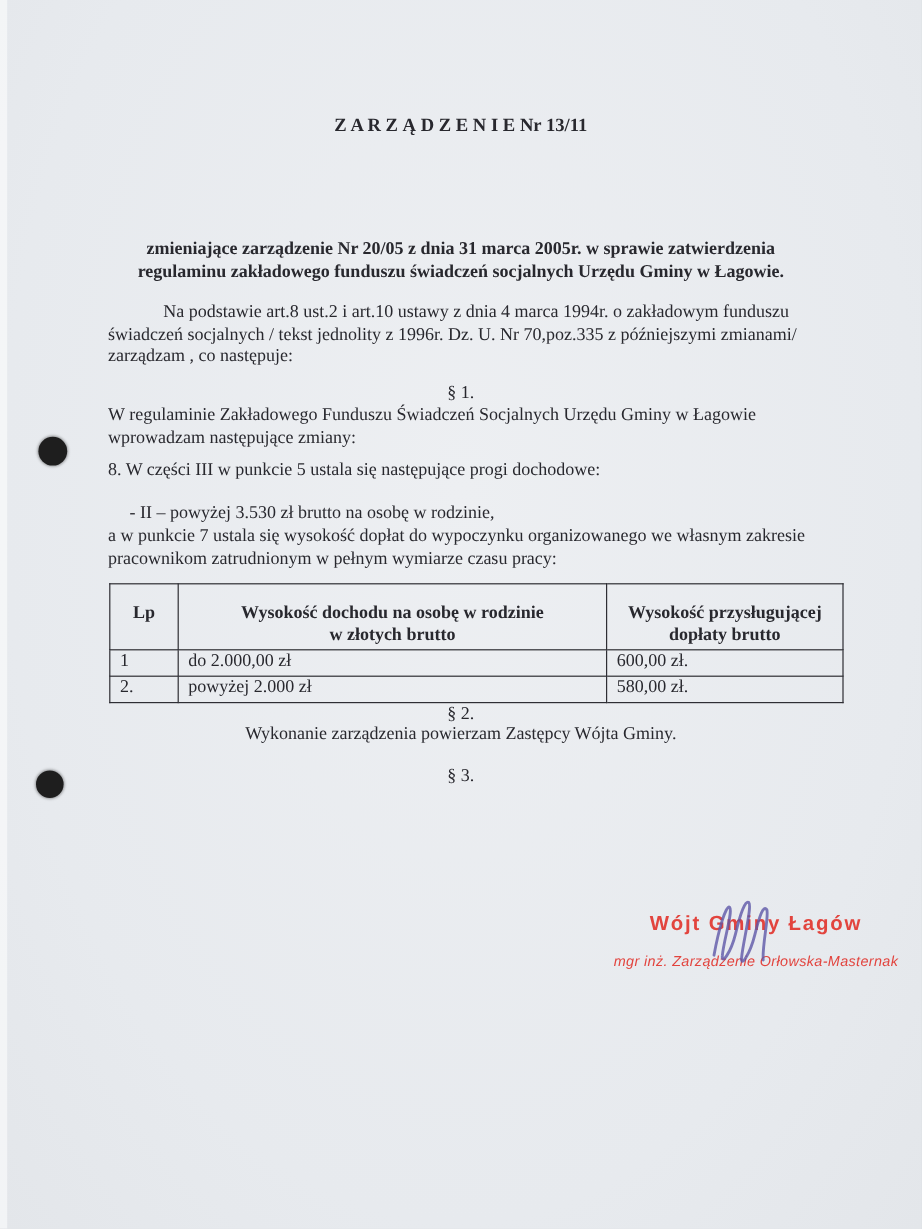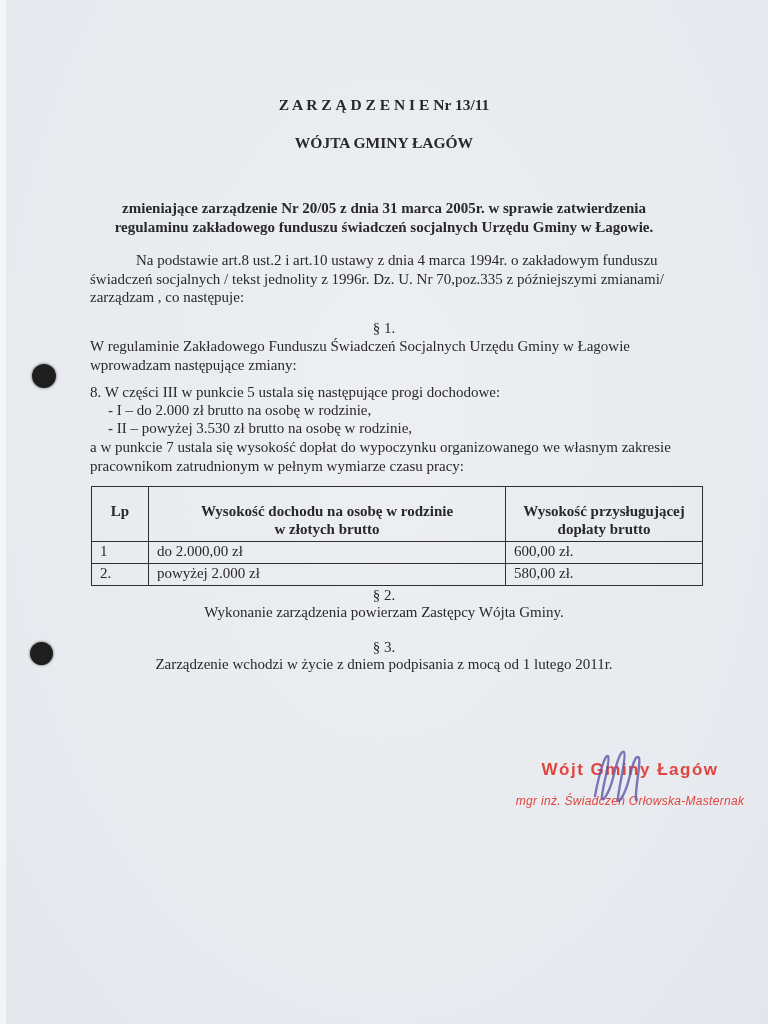--- a/index.html
+++ b/index.html
@@ -86,34 +86,32 @@
 
 <div class="page">
 
   <div class="scan-edge"></div>
 
   <div class="hole hole-top"></div>
   <div class="hole hole-bottom"></div>
 
   <div class="abs centered title-line">Z A R Z Ą D Z E N I E   Nr 13/11</div>
 
-  <div class="abs centered subtitle1">WÓJTA GMINY ŁAGÓW</div>
 
 
   <div class="abs subject">zmieniające zarządzenie Nr 20/05 z dnia 31 marca 2005r. w sprawie zatwierdzenia regulaminu zakładowego funduszu świadczeń socjalnych Urzędu Gminy w Łagowie.</div>
 
   <div class="abs body-col preamble">Na podstawie art.8 ust.2 i art.10 ustawy z dnia 4 marca 1994r. o zakładowym funduszu świadczeń socjalnych / tekst jednolity  z 1996r. Dz. U. Nr 70,poz.335 z późniejszymi zmianami/ zarządzam , co następuje:</div>
 
   <div class="abs centered sec-head s1-head">§ 1.</div>
 
   <div class="abs body-col s1-intro">W regulaminie Zakładowego Funduszu Świadczeń Socjalnych Urzędu Gminy w Łagowie wprowadzam następujące zmiany:</div>
 
   <div class="abs body-col s1-point">8. W części III w punkcie 5 ustala się następujące progi dochodowe:</div>
 
-  <div class="abs s1-b1">- I – do 2.000 zł brutto na osobę w rodzinie,</div>
 
   <div class="abs s1-b2">- II – powyżej 3.530 zł brutto na osobę w rodzinie,</div>
 
   <div class="abs body-col s1-cont">a w punkcie 7 ustala się wysokość dopłat do wypoczynku organizowanego we własnym zakresie  pracownikom zatrudnionym w pełnym wymiarze czasu pracy:</div>
 
   <table class="income">
     <thead>
       <tr>
         <th class="col-lp">
           <span>Lp</span>
@@ -141,25 +139,24 @@
       </tr>
     </tbody>
   </table>
 
   <div class="abs centered sec-head s2-head">§ 2.</div>
 
   <div class="abs centered s2-text">Wykonanie zarządzenia powierzam Zastępcy Wójta Gminy.</div>
 
   <div class="abs centered sec-head s3-head">§ 3.</div>
 
-  <div class="abs centered s3-text">Zarządzenie wchodzi w życie z dniem podpisania z mocą od 1 lutego 2011r.</div>
 
   <div class="abs stamp-title">Wójt Gminy Łagów</div>
 
-  <div class="abs stamp-name">mgr inż. Świadczeń Orłowska-Masternak</div>
+  <div class="abs stamp-name">mgr inż. Zarządzenie Orłowska-Masternak</div>
 
   <svg class="signature" viewBox="0 0 70 72">
     <path d="M7,54 C11,32 17,12 20,14 C23,17 15,42 14,54 C13,63 21,52 25,36
              C29,19 33,8 36,10 C39,13 31,44 30,56 C29,65 37,53 41,37
              C45,21 48,12 51,16 C53,21 47,46 48,58" fill="none" stroke="#5e57a8" stroke-width="2.4" stroke-linecap="round" opacity="0.8"></path>
   </svg>
 
 </div>
 
 </body></html>

